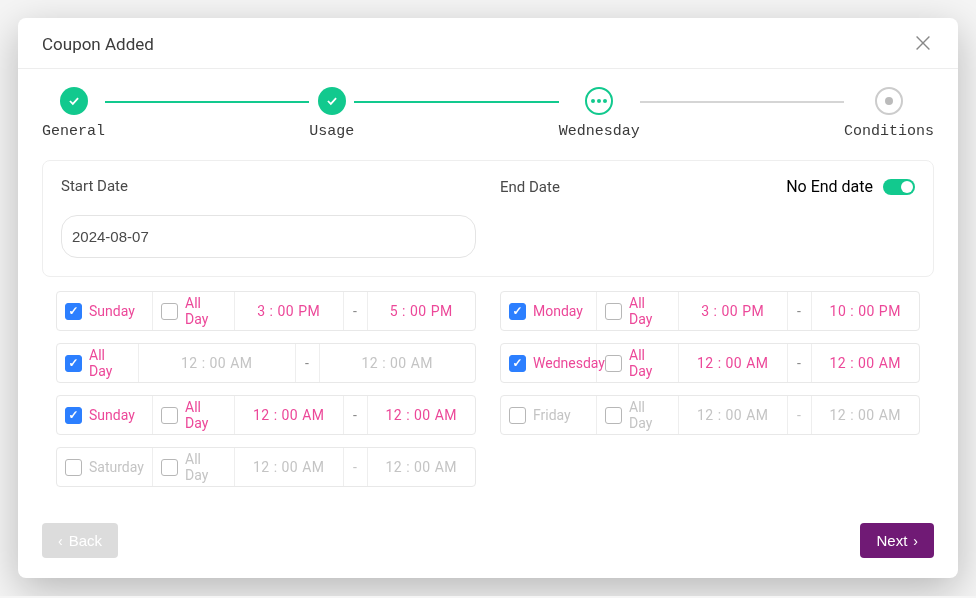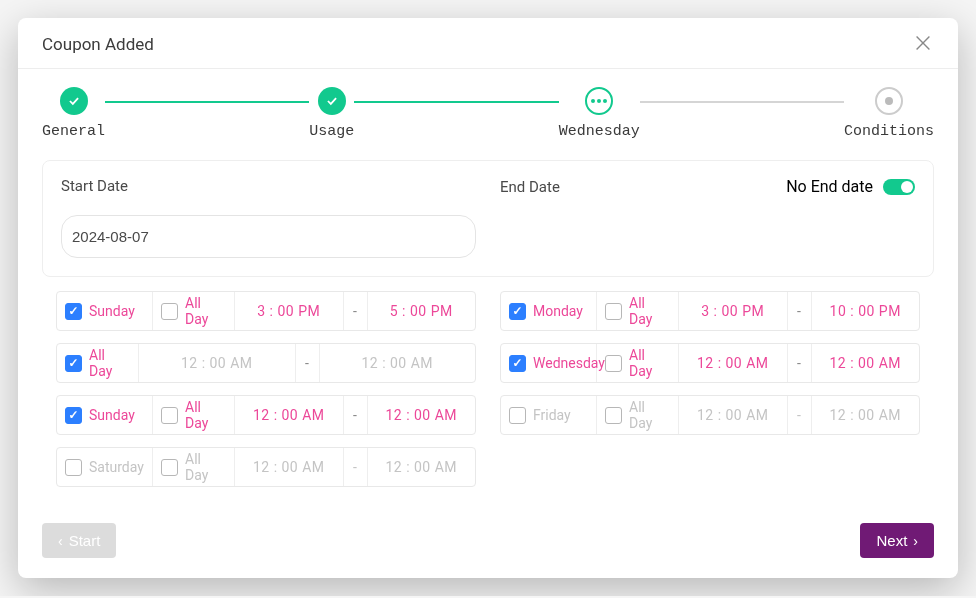--- a/index.html
+++ b/index.html
@@ -359,20 +359,20 @@
           <div class="cell time disabled">12 : 00  AM</div>
           <div class="cell dash">-</div>
           <div class="cell time disabled">12 : 00  AM</div>
         </div>
       </div>
   </div>
 
   <div class="footer">
     <button class="btn btn-back">
       <span class="chev">‹</span>
-      <span>Start</span>
+      <span>Back</span>
     </button>
     <button class="btn btn-next">
       <span>Next</span>
       <span class="chev">›</span>
     </button>
   </div>
 </div>
 
 </body></html>

